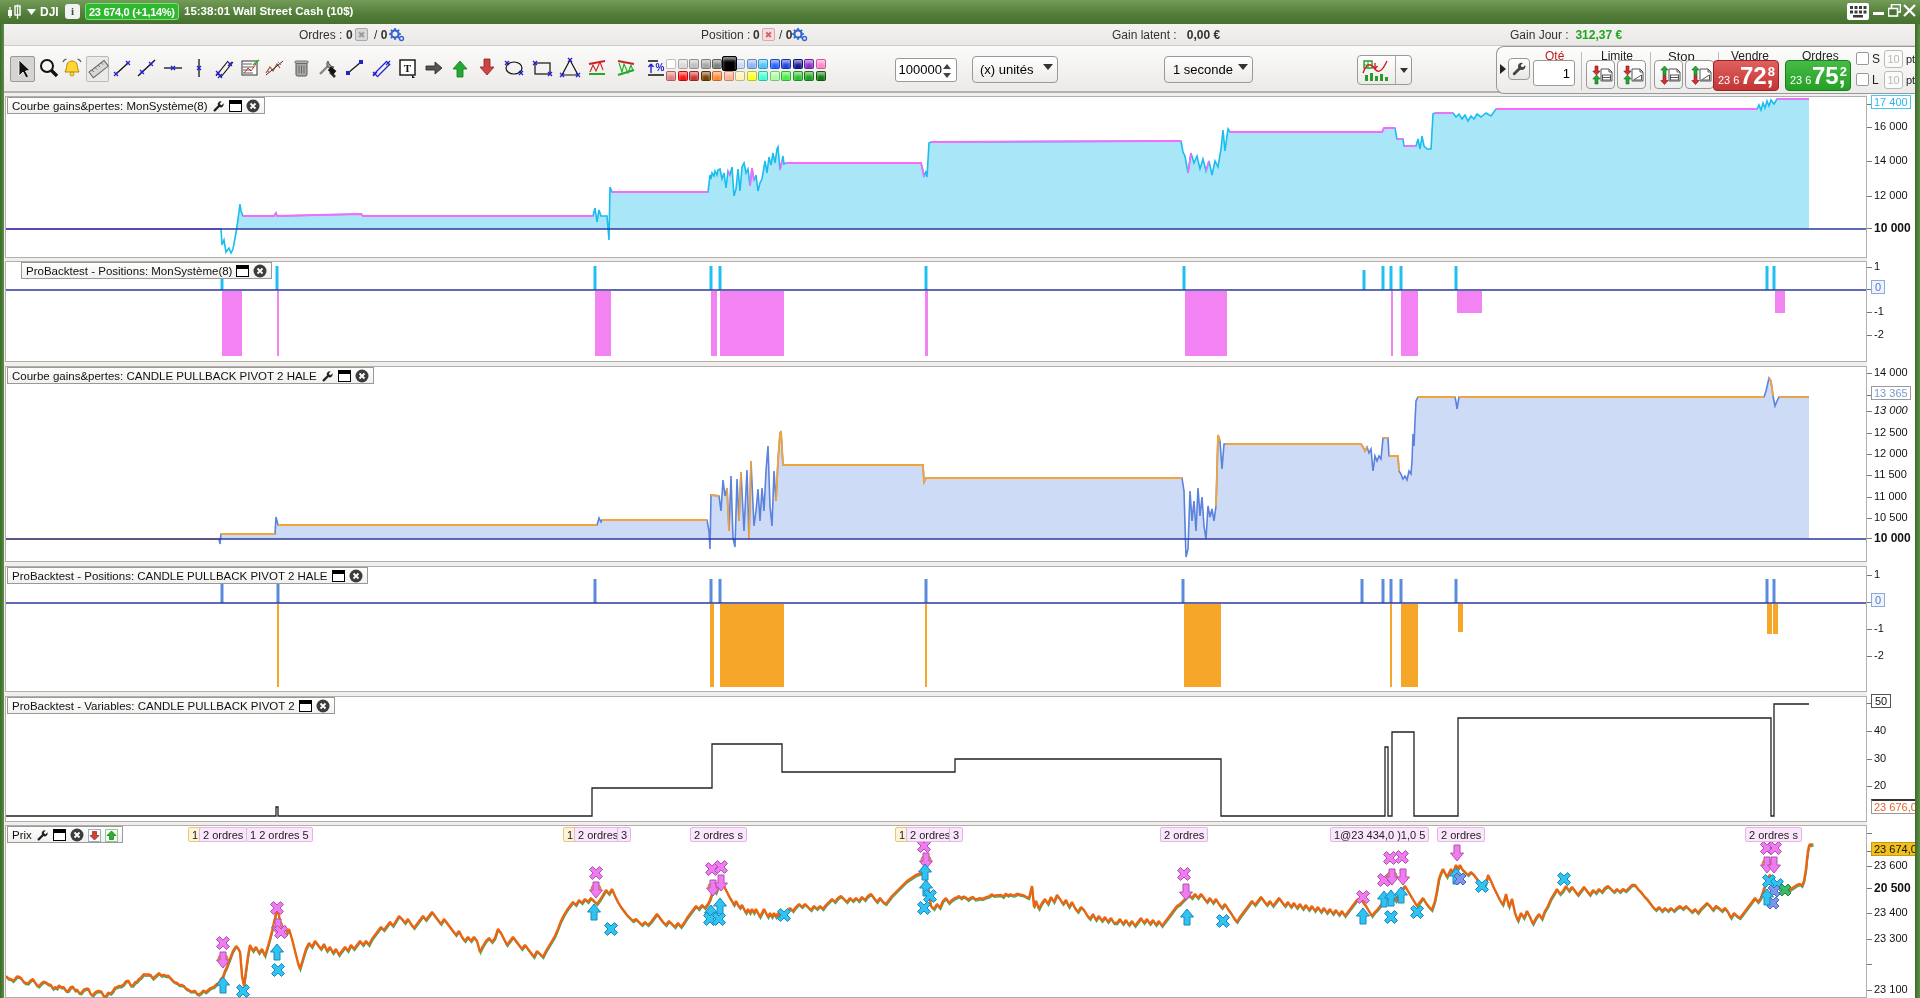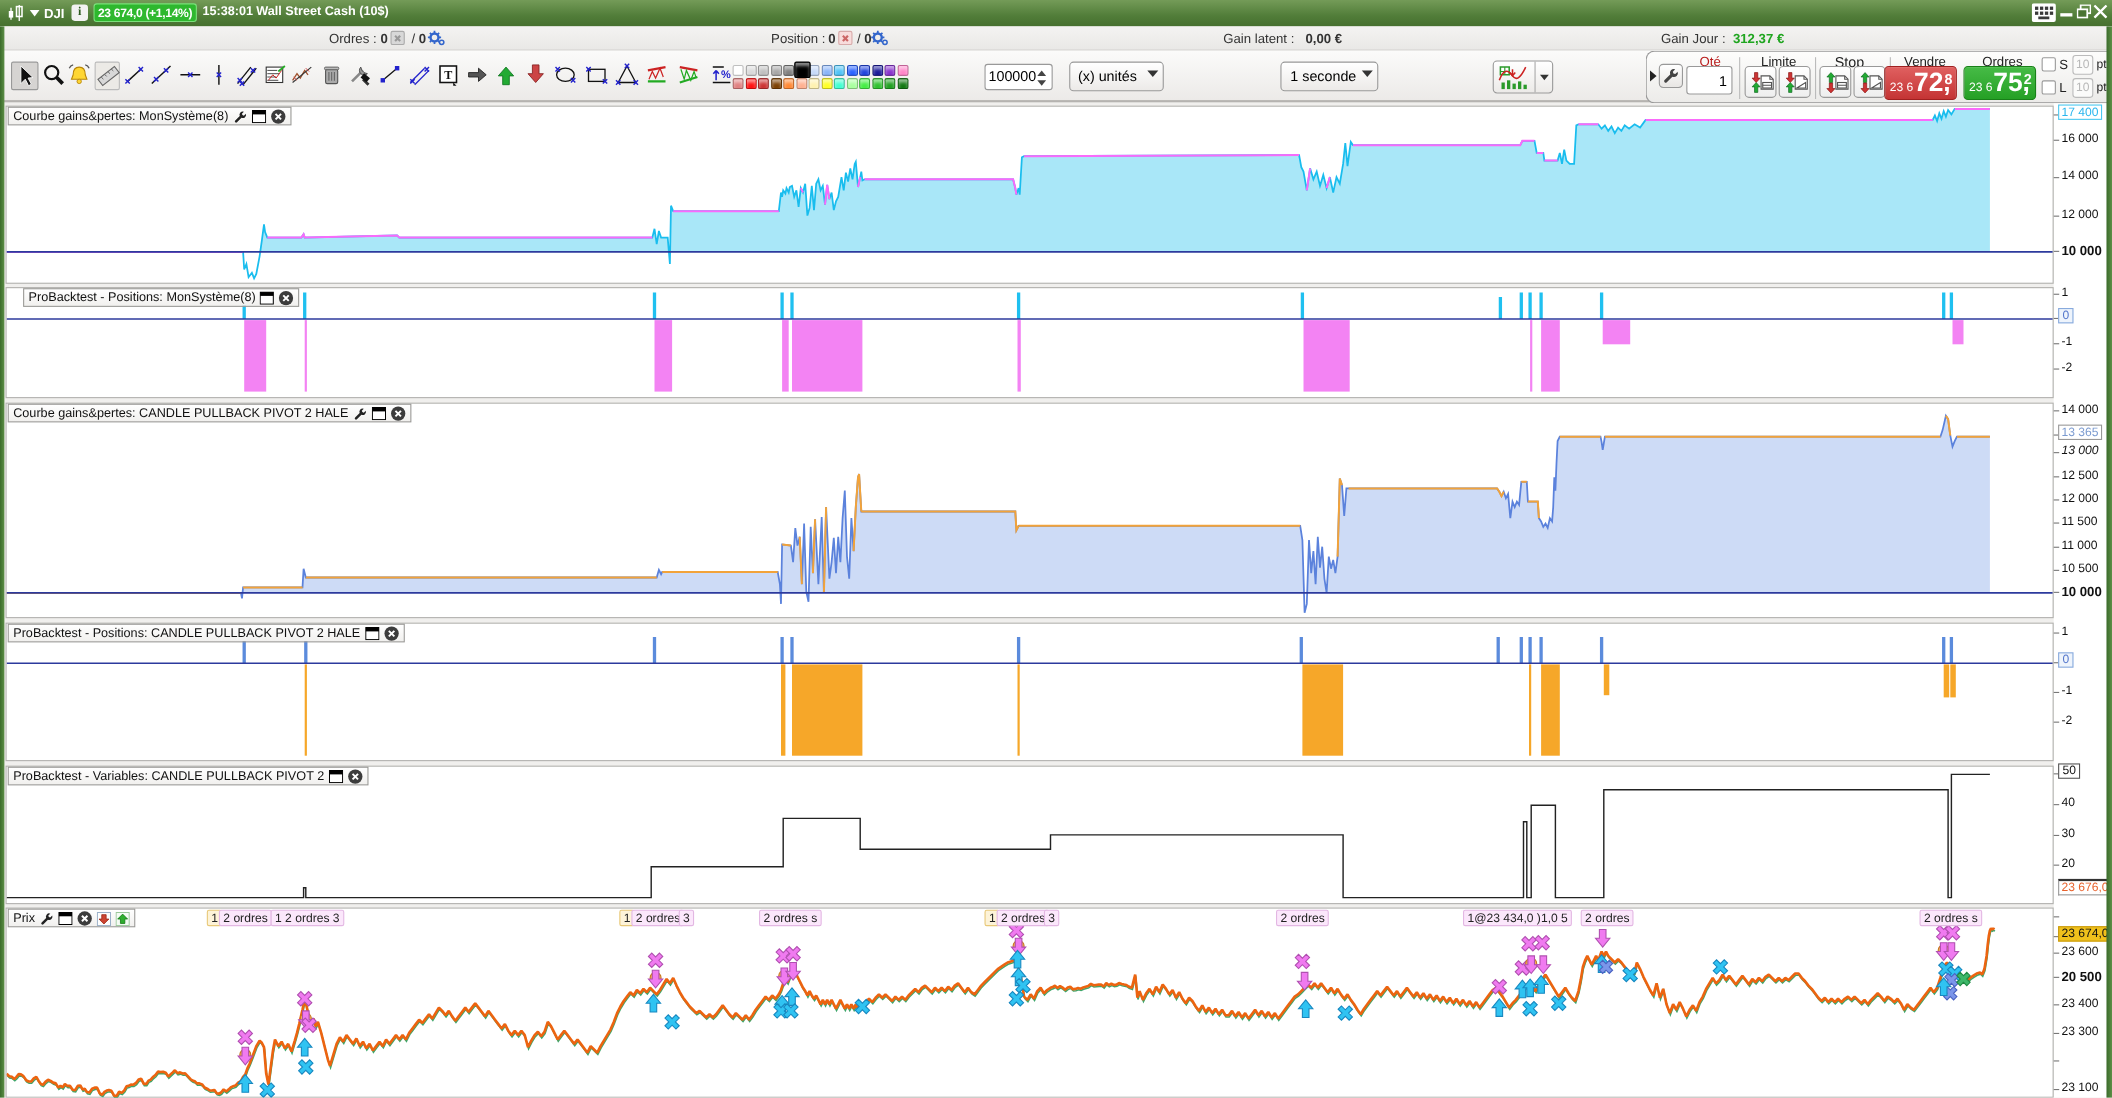--- a/index.html
+++ b/index.html
@@ -690,21 +690,21 @@
       <path d="M4.5 4.5 L9.5 9.5 M9.5 4.5 L4.5 9.5" stroke="#fff" stroke-width="1.8"></path>
     </svg> <svg width="13" height="13" viewBox="0 0 13 13">
       <rect x="0.5" y="0.5" width="12" height="12" fill="#fdfdfd" stroke="#9ab0c8"></rect>
       <path d="M4.5 2.5 h4 v4 h2.5 l-4.5 4.5 -4.5 -4.5 h2.5 z" fill="#cc4433" stroke="#992211" stroke-width="0.7"></path>
     </svg><svg width="13" height="13" viewBox="0 0 13 13">
       <rect x="0.5" y="0.5" width="12" height="12" fill="#f4fbf4" stroke="#9ac89a"></rect>
       <path d="M4.5 10.5 h4 v-4 h2.5 l-4.5 -4.5 -4.5 4.5 h2.5 z" fill="#2fae2f" stroke="#117711" stroke-width="0.7"></path>
     </svg></div>
 <div class="plab plabc" style="left:188px;top:827px">1</div>
 <div class="plab" style="left:199px;top:827px">2 ordres</div>
-<div class="plab" style="left:246px;top:827px">1 2 ordres 3</div>
+<div class="plab" style="left:246px;top:827px">1 2 ordres 5</div>
 <div class="plab plabc" style="left:563px;top:827px">1</div>
 <div class="plab" style="left:574px;top:827px">2 ordres</div>
 <div class="plab" style="left:617px;top:827px">3</div>
 <div class="plab" style="left:690px;top:827px">2 ordres s</div>
 <div class="plab plabc" style="left:895px;top:827px">1</div>
 <div class="plab" style="left:906px;top:827px">2 ordres</div>
 <div class="plab" style="left:949px;top:827px">3</div>
 <div class="plab" style="left:1160px;top:827px">2 ordres</div>
 <div class="plab" style="left:1330px;top:827px">1@23 434,0 )1,0 5</div>
 <div class="plab" style="left:1437px;top:827px">2 ordres</div>

